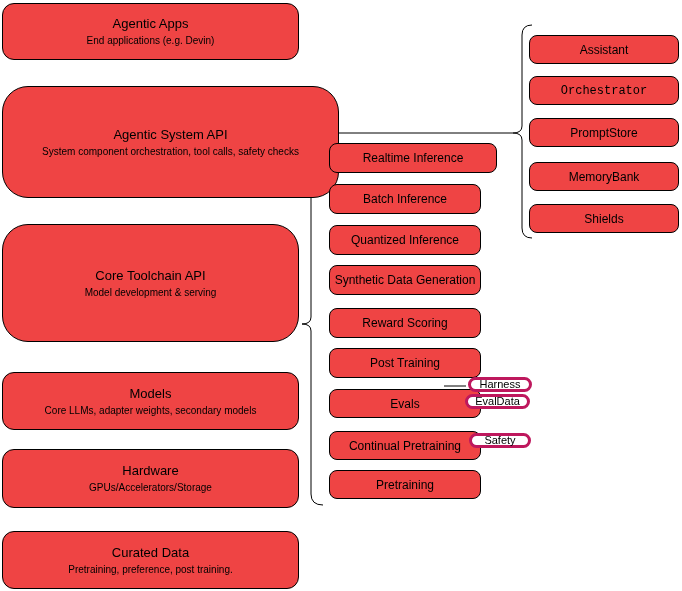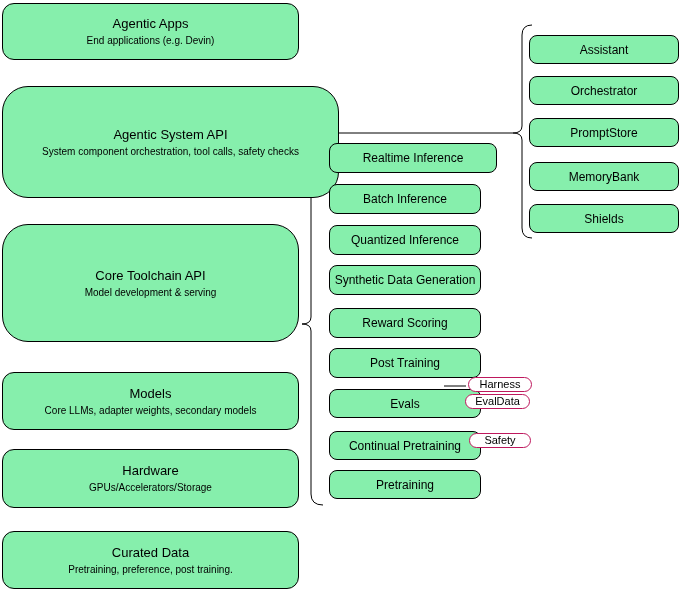--- a/index.html
+++ b/index.html
@@ -2,32 +2,32 @@
 <html><head>
 <meta charset="utf-8">
 <style>
   html,body{margin:0;padding:0;background:#ffffff;}
   .canvas{
     position:relative;width:682px;height:591px;background:#ffffff;overflow:hidden;
     font-family:"Liberation Sans","DejaVu Sans",sans-serif;color:#000;
   }
   .wires{position:absolute;left:0;top:0;z-index:1;}
   .node{
-    position:absolute;box-sizing:border-box;background:#86efac;border:1px solid #000;
+    position:absolute;box-sizing:border-box;background:#ef4444;border:1px solid #000;
     display:flex;flex-direction:column;align-items:center;justify-content:center;
     text-align:center;z-index:2;
   }
   .node .title{font-size:13px;line-height:16px;white-space:nowrap;}
   .node .subtitle{font-size:10px;line-height:13px;margin-top:2px;white-space:nowrap;}
   .node.small-label{font-size:12px;line-height:14px;white-space:nowrap;}
   .round-lg{border-radius:26px;}
   .round-md{border-radius:12px;}
   .round-sm{border-radius:8px;}
   .pill{
-    position:absolute;box-sizing:border-box;background:#ffffff;border:1px solid #be185d;
+    position:absolute;box-sizing:border-box;background:#ffffff;border:3px solid #be185d;
     border-radius:999px;display:flex;align-items:center;justify-content:center;
     font-size:11px;line-height:13px;white-space:nowrap;z-index:3;
   }
 </style>
 </head>
 <body>
 
 <div class="canvas">
 
   <svg class="wires" width="682" height="591" viewBox="0 0 682 591">
@@ -79,18 +79,18 @@
   <div class="node small-label round-sm" style="left:329px;top:348px;width:152px;height:30px;">Post Training</div>
   <div class="node small-label round-sm" style="left:329px;top:389px;width:152px;height:29px;">Evals</div>
   <div class="node small-label round-sm" style="left:329px;top:431px;width:152px;height:29px;">Continual Pretraining</div>
   <div class="node small-label round-sm" style="left:329px;top:470px;width:152px;height:29px;">Pretraining</div>
 
   <div class="pill" style="left:468px;top:377px;width:64px;height:15px;">Harness</div>
   <div class="pill" style="left:465px;top:394px;width:65px;height:15px;">EvalData</div>
   <div class="pill" style="left:469px;top:410px;width:62px;height:15px;margin-top:23px;">Safety</div>
 
   <div class="node small-label round-sm" style="left:529px;top:35px;width:150px;height:29px;">Assistant</div>
-  <div class="node small-label round-sm" style="left:529px;top:76px;width:150px;height:29px;">Orchestrator</div>
+  <div class="node small-label round-sm" style="left:529px;top:76px;width:150px;height:29px;font-family:Liberation Mono, monospace;">Orchestrator</div>
   <div class="node small-label round-sm" style="left:529px;top:118px;width:150px;height:29px;">PromptStore</div>
   <div class="node small-label round-sm" style="left:529px;top:162px;width:150px;height:29px;">MemoryBank</div>
   <div class="node small-label round-sm" style="left:529px;top:204px;width:150px;height:29px;">Shields</div>
 
 </div>
 
 </body></html>

